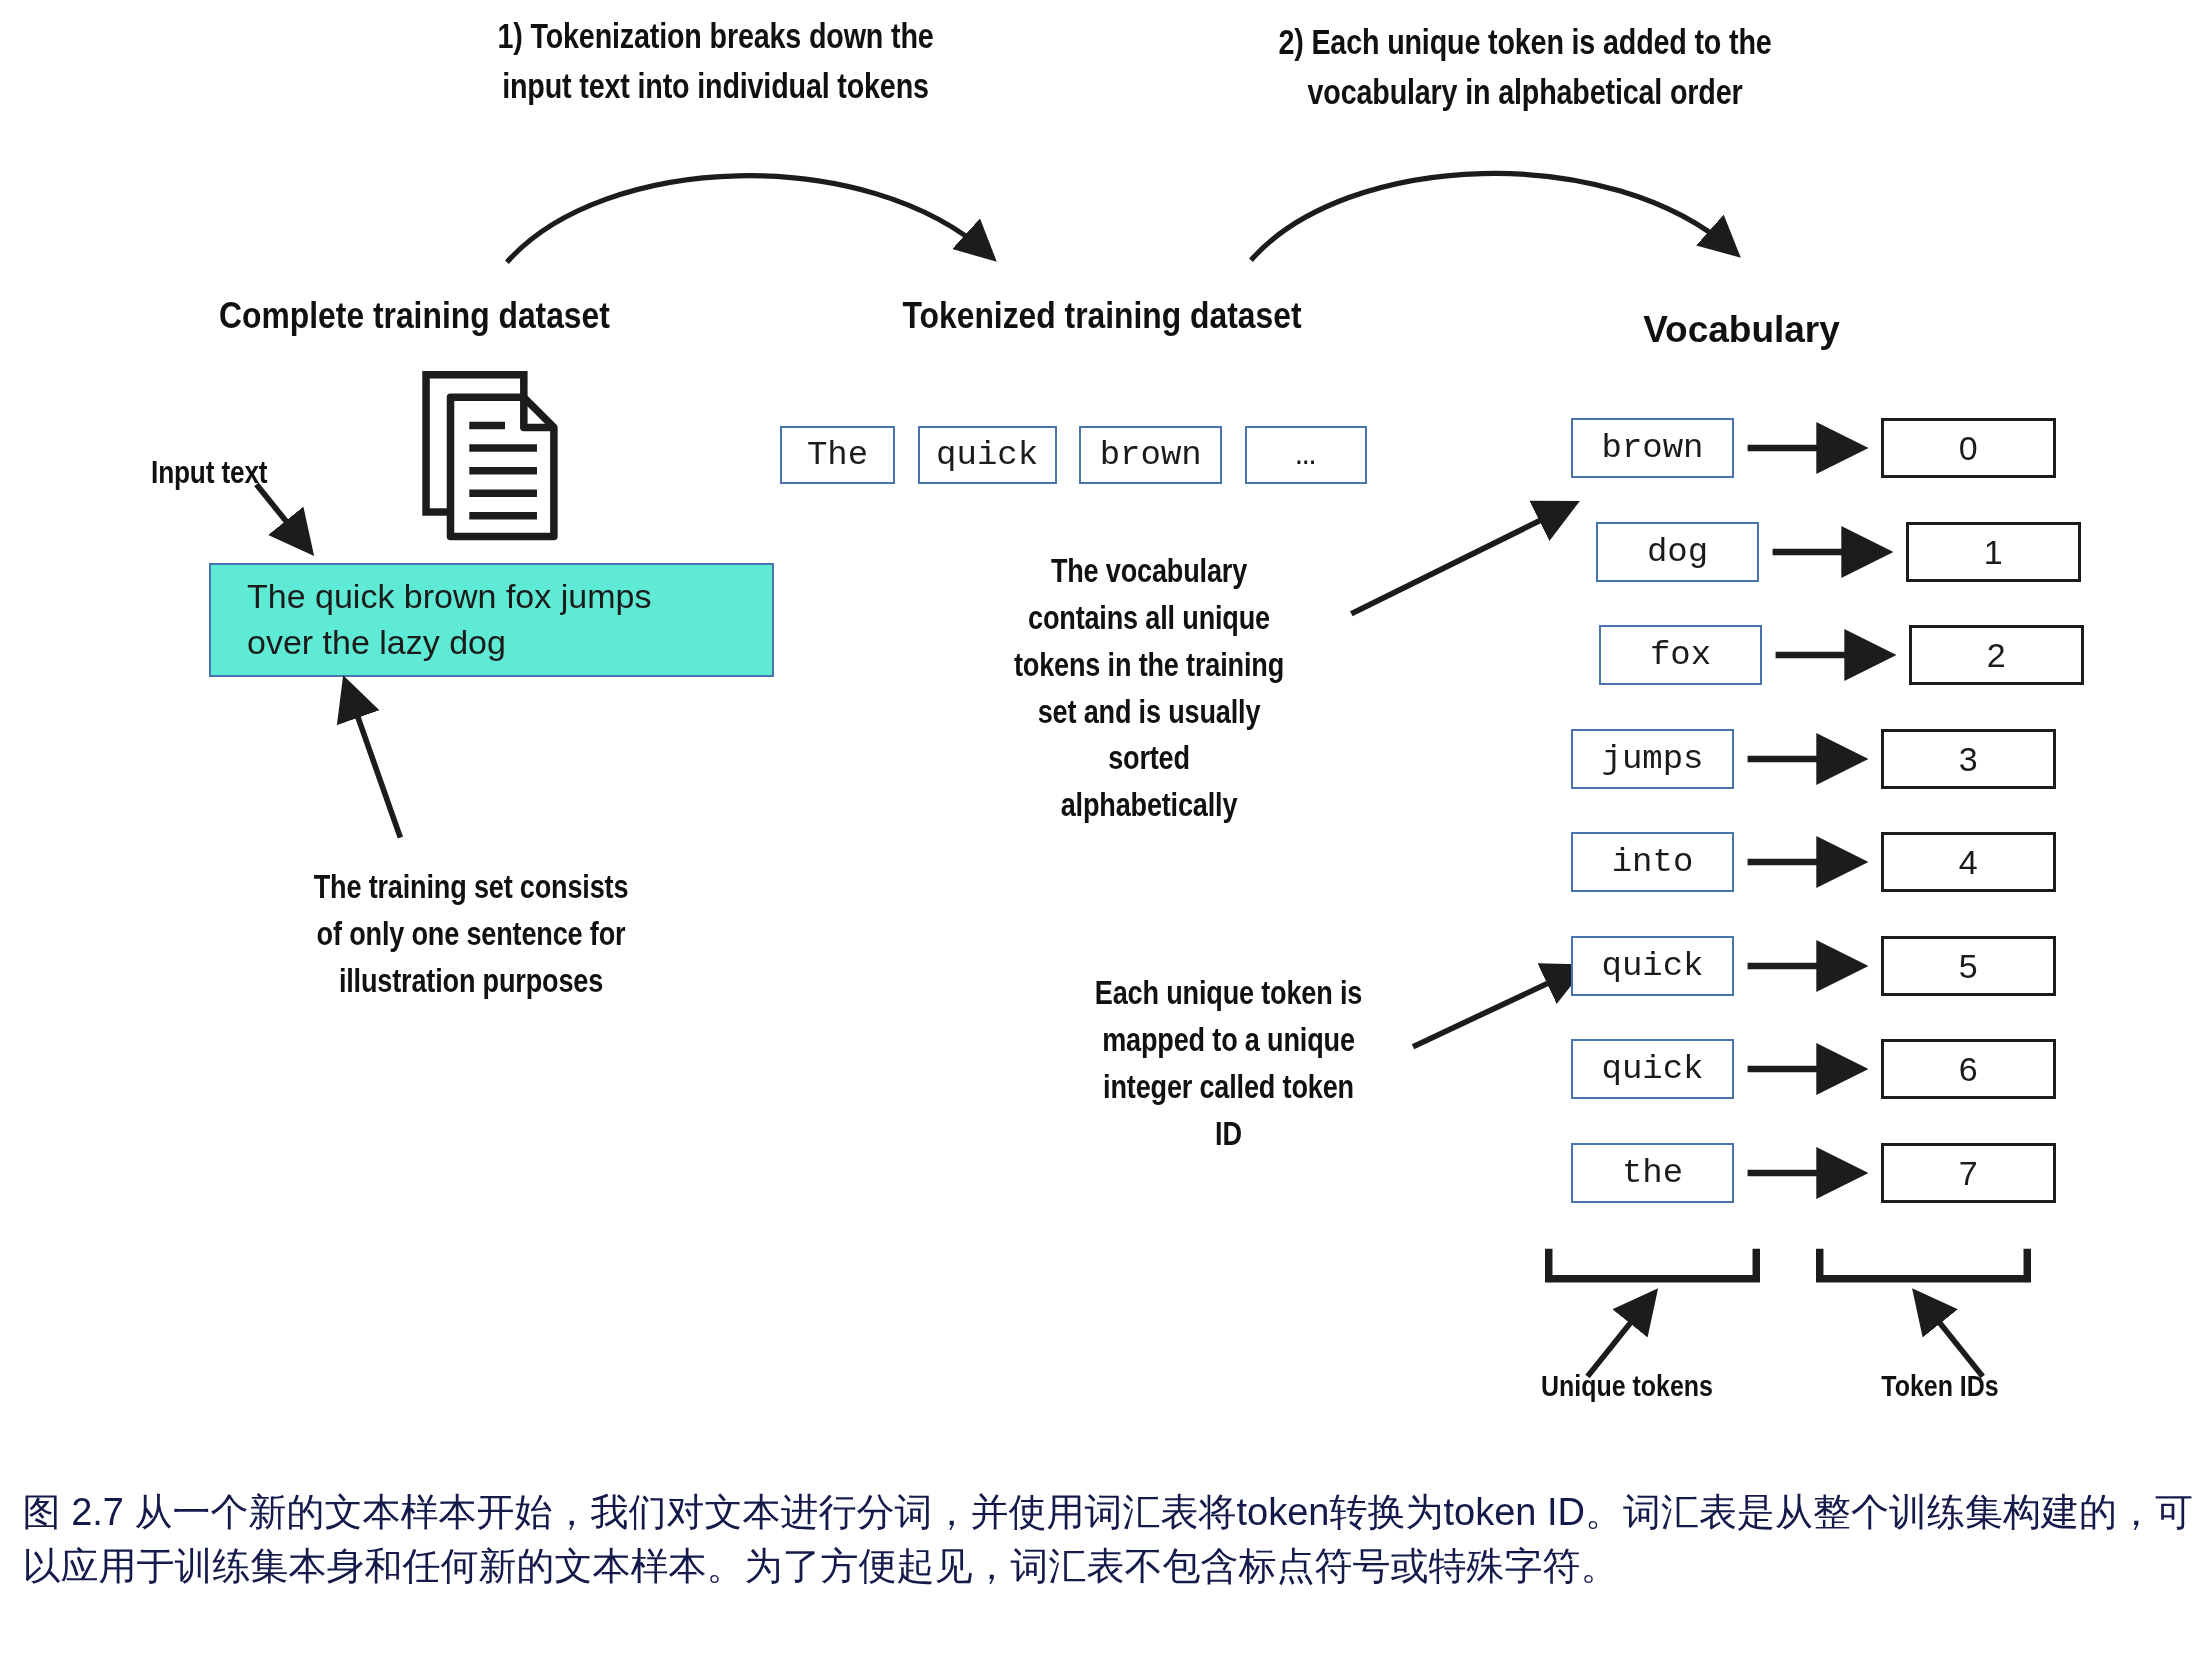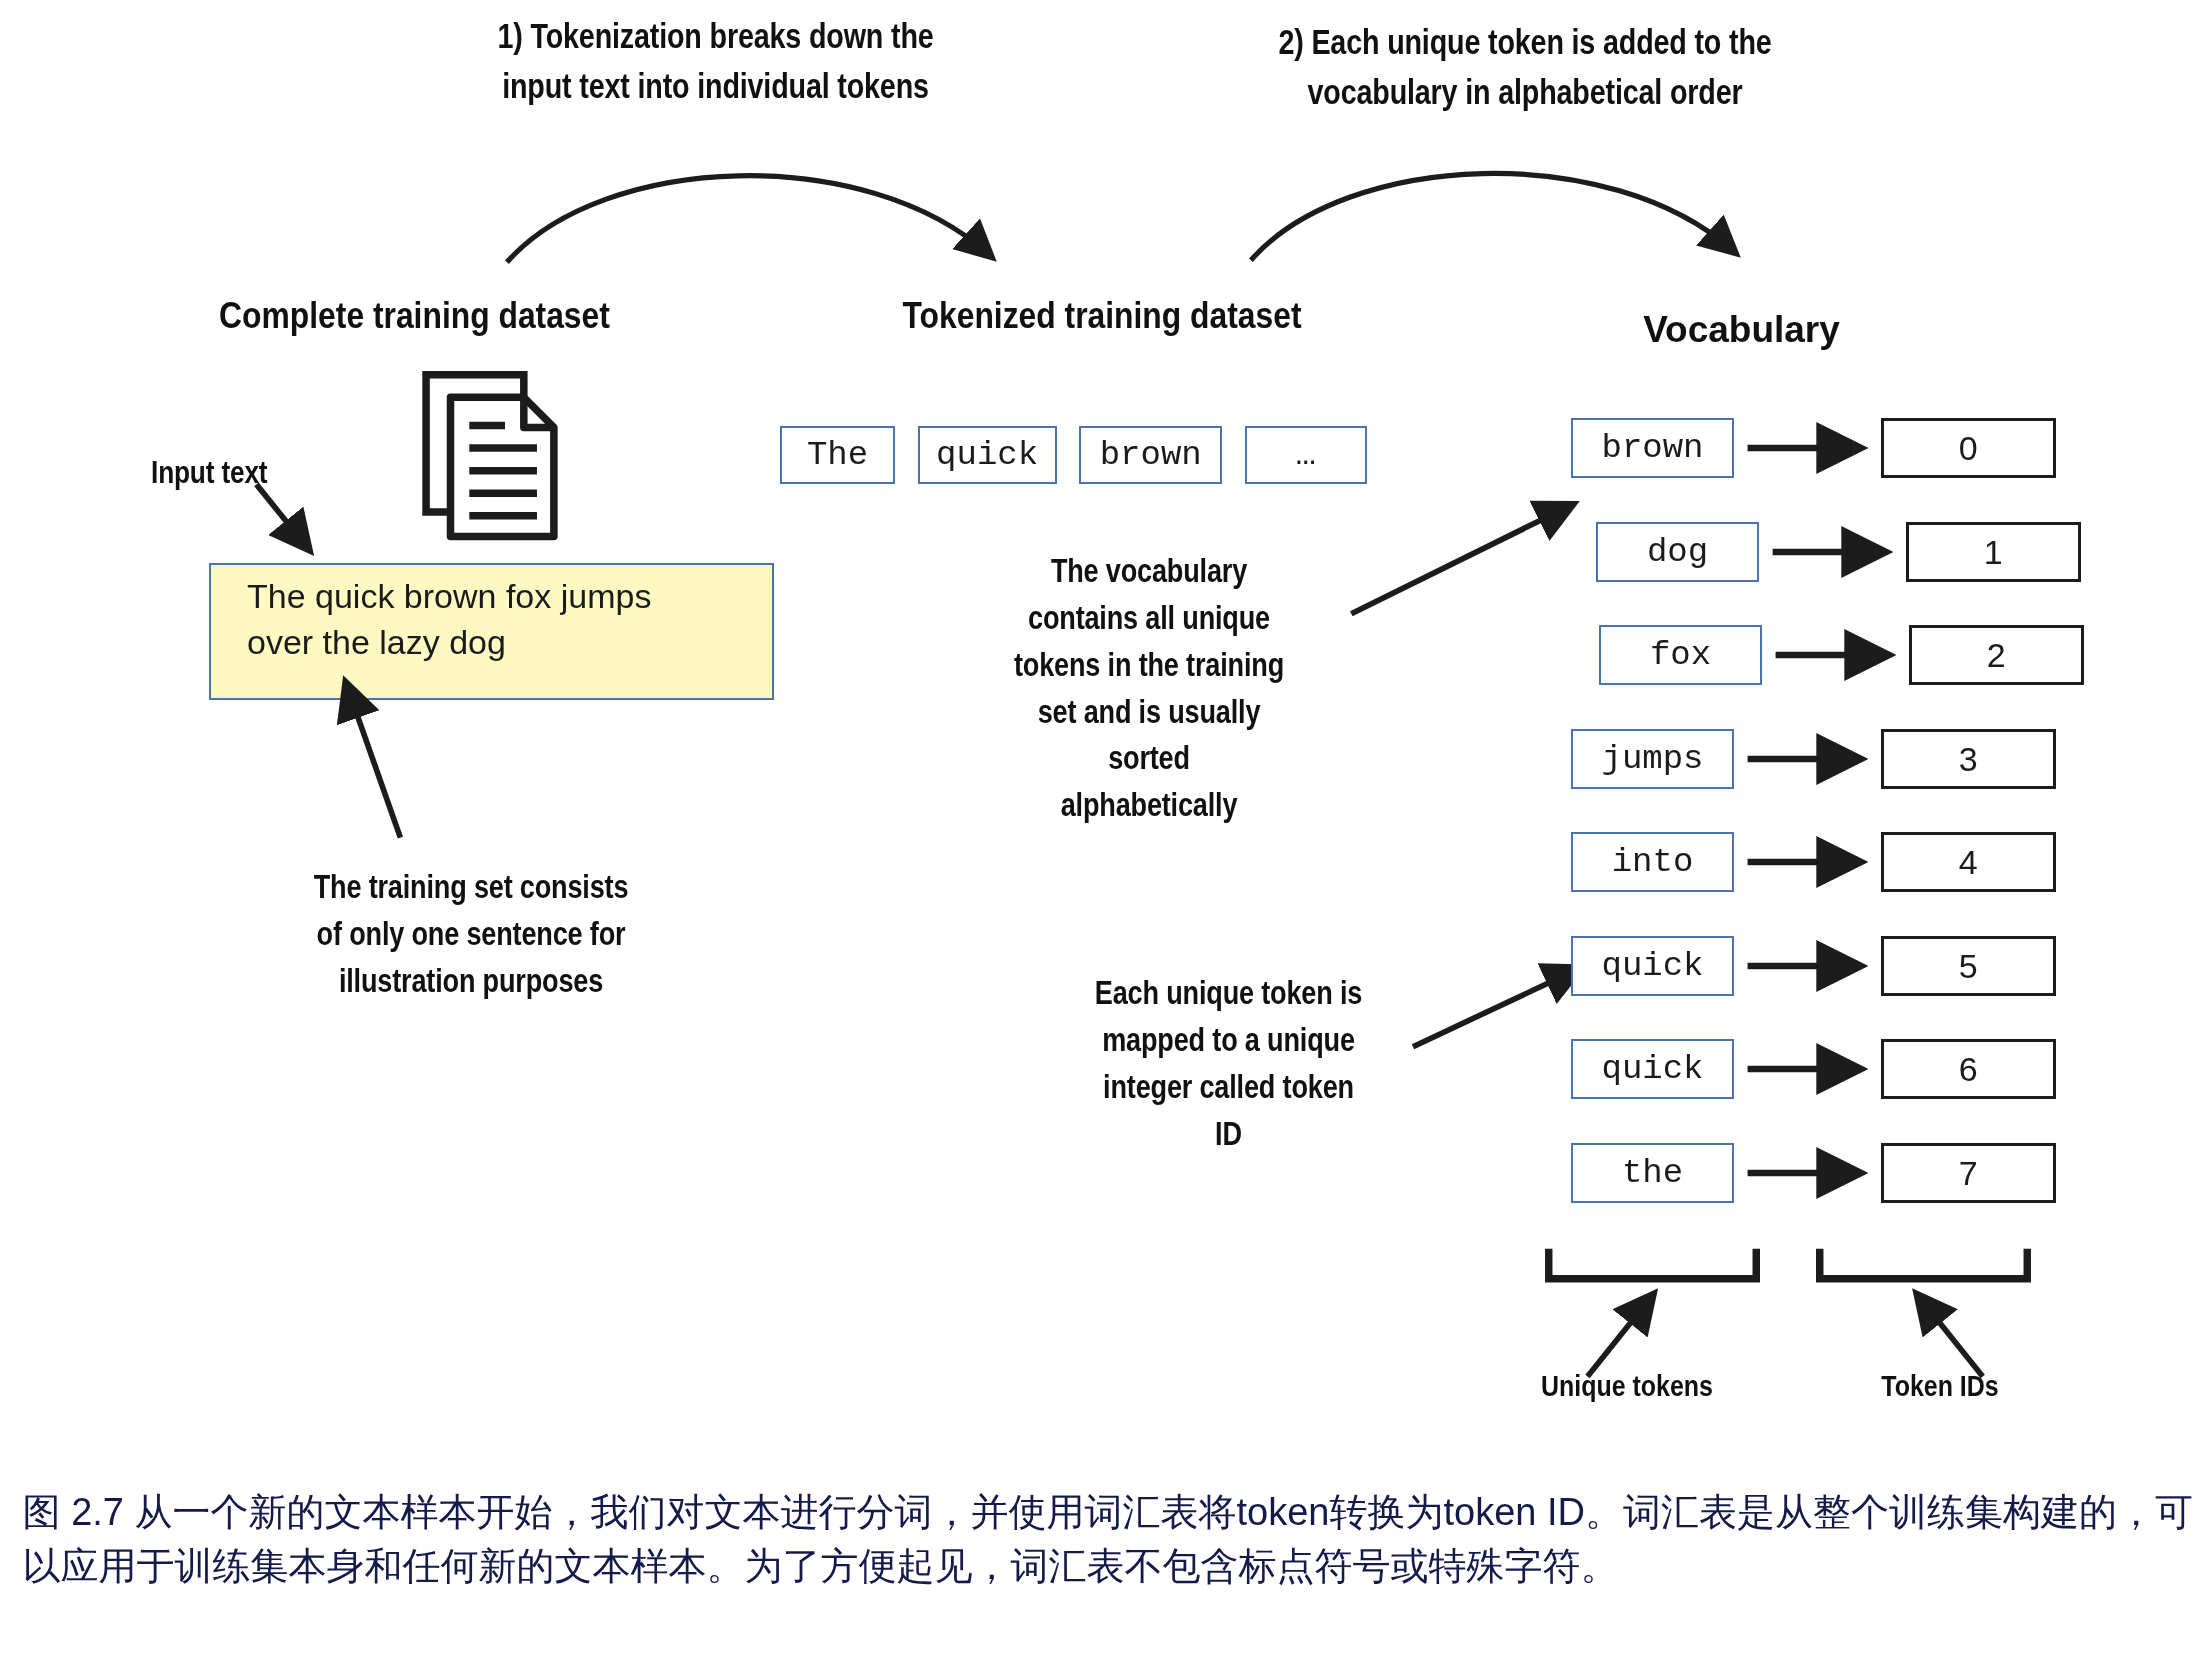--- a/index.html
+++ b/index.html
@@ -73,23 +73,23 @@
     display: flex;
     align-items: center;
     justify-content: center;
     font-family: "Liberation Sans", sans-serif;
     font-weight: 400;
     color: #1b1b1b;
   }
 
   .token-box { height: 58px; font-size: 34px; }
   .input-box {
-    width: 565px; height: 137px;
+    width: 565px; height: 114px;
     border: 2.8px solid #4a74ad;
-    background: #fef9c3;
+    background: #5eead4;
     padding: 9.4px 0 0 36px;
     font-family: "Liberation Sans", sans-serif;
     font-size: 34px;
     line-height: 1.33;
     color: #1b1b1b;
     white-space: pre-line;
   }
 
   .vocab-box {
     width: 163px; height: 60px;

